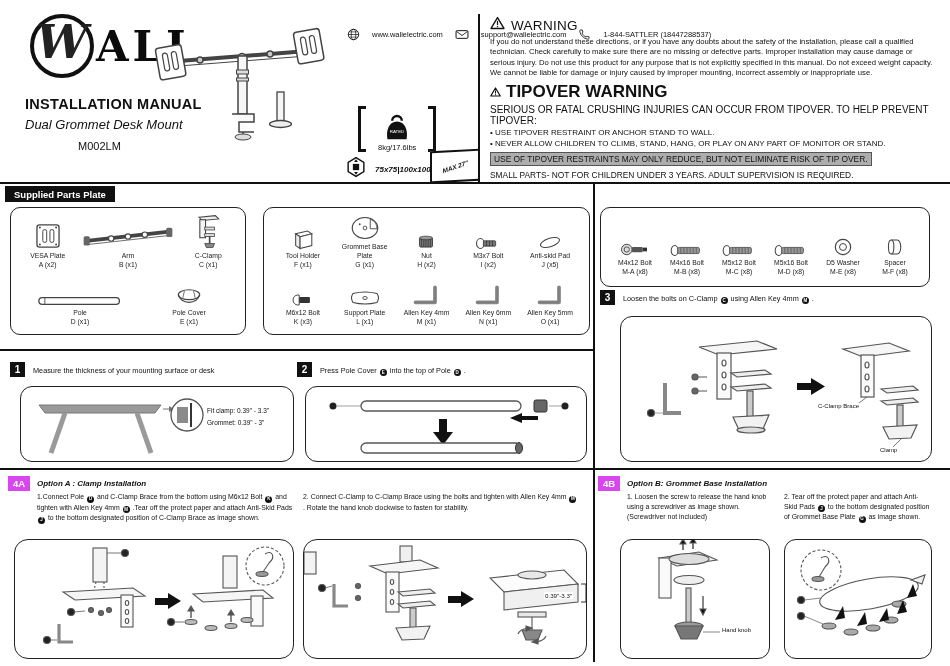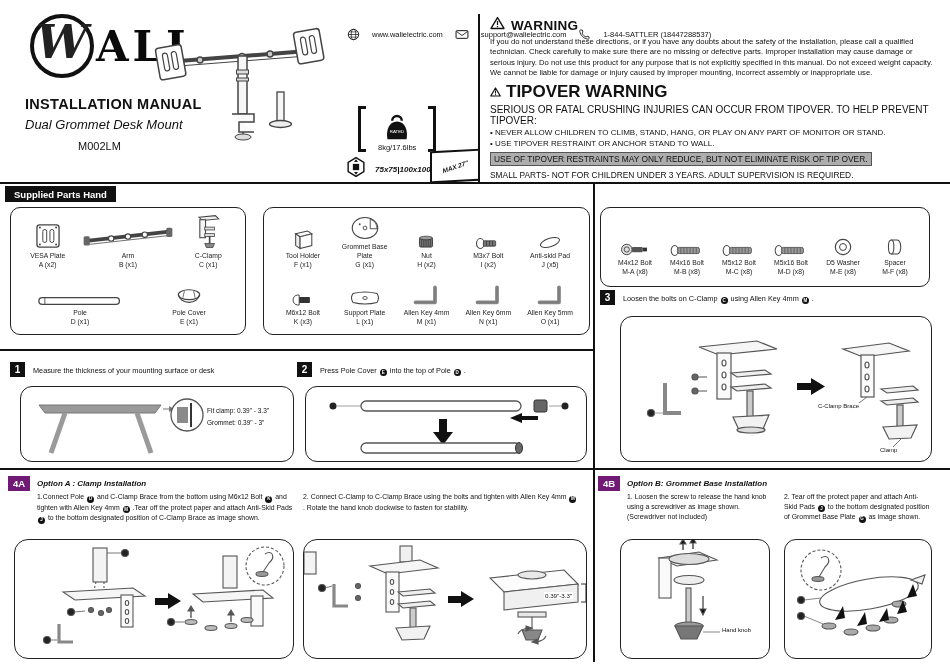--- a/index.html
+++ b/index.html
@@ -34,21 +34,21 @@
   .vline,.hline{position:absolute;background:#111}
   .v1{left:478px;top:14px;width:2px;height:168px}
   .v2{left:593px;top:184px;width:2px;height:478px}
   .h1{left:0;top:182px;width:950px;height:2px}
   .h2{left:0;top:349px;width:594px;height:2px}
   .h3{left:0;top:468px;width:950px;height:2px}
 
   
   .warn{position:absolute;left:490px;top:16px;width:448px}
   .warn-title-row{display:flex;align-items:center;gap:6px}
-  .warn-title{font-size:13.5px;font-weight:bold;letter-spacing:.3px}
+  .warn-title{font-size:13.5px;font-weight:normal;letter-spacing:.3px}
   .warn-body{margin-top:3px;font-size:7.7px;line-height:1.36}
   .tip-title-row{display:flex;align-items:center;gap:5px;margin-top:3px}
   .tip-title{font-size:17px;font-weight:bold}
   .tip-lead{margin-top:2px;font-size:10px}
   .tip-bullet{margin-top:2px;font-size:8px}
   .tip-highlight{display:inline-block;margin-top:4px;font-size:8.4px;background:#adadad;border:1px solid #555;padding:1px 3px}
   .tip-small{margin-top:4px;font-size:8.4px}
 
   
   .parts-label{position:absolute;left:5px;top:186px;background:#111;color:#fff;font-size:9.5px;font-weight:bold;padding:2.5px 9px}
@@ -79,21 +79,21 @@
   .b3{left:620px;top:316px;width:310px;height:144px}
   .dbox svg.fill{position:absolute;left:0;top:0}
   .fit-text{position:absolute;left:186px;top:18px;font-size:6.5px;line-height:1.9}
   .lbl{position:absolute;font-size:6px;color:#111;background:#fff;padding:0 1px;white-space:nowrap}
   .brace{left:196px;top:86px}
   .clampl{left:258px;top:130px}
   .dim{left:240px;top:52px;font-size:6.2px}
   .hand{left:100px;top:87px}
 
   
-  .optnum{position:absolute;width:22px;height:15px;background:#701a75;color:#fff;font-size:9.5px;font-weight:bold;display:flex;align-items:center;justify-content:center}
+  .optnum{position:absolute;width:22px;height:15px;background:#d946ef;color:#fff;font-size:9.5px;font-weight:bold;display:flex;align-items:center;justify-content:center}
   .oa{left:8px;top:476px}.ob{left:598px;top:476px}
   .optheading{position:absolute;font-size:8px;font-weight:bold;font-style:italic}
   .ha{left:37px;top:479px}.hb{left:627px;top:479px}
   .opttext{position:absolute;font-size:6.9px;line-height:1.42}
   .ta1{left:37px;top:492px;width:258px}
   .ta2{left:303px;top:492px;width:278px}
   .tb1{left:627px;top:492px;width:142px}
   .tb2{left:784px;top:492px;width:146px}
   .ba1{left:14px;top:539px;width:278px;height:118px;border-radius:14px}
   .ba2{left:303px;top:539px;width:282px;height:118px;border-radius:14px}
@@ -228,27 +228,27 @@
       <span>
         <svg width="11" height="10" viewBox="0 0 22 20">
             <path d="M11 2 L20.5 18 L1.5 18 Z" fill="none" stroke="#111" stroke-width="2.4" stroke-linejoin="round"></path>
             <rect x="10" y="7" width="2" height="6" fill="#111"></rect>
             <rect x="10" y="14.4" width="2" height="2" fill="#111"></rect>
           </svg>
       </span>
       <span class="tip-title">TIPOVER WARNING</span>
     </div>
     <div class="tip-lead">SERIOUS OR FATAL CRUSHING INJURIES CAN OCCUR FROM TIPOVER. TO HELP PREVENT TIPOVER:</div>
+    <div class="tip-bullet">• USE TIPOVER RESTRAINT OR ANCHOR STAND TO WALL.</div>
     <div class="tip-bullet">• NEVER ALLOW CHILDREN TO CLIMB, STAND, HANG, OR PLAY ON ANY PART OF MONITOR OR STAND.</div>
-    <div class="tip-bullet">• USE TIPOVER RESTRAINT OR ANCHOR STAND TO WALL.</div>
     <div><span class="tip-highlight">USE OF TIPOVER RESTRAINTS MAY ONLY REDUCE, BUT NOT ELIMINATE RISK OF TIP OVER.</span></div>
     <div class="tip-small">SMALL PARTS- NOT FOR CHILDREN UNDER 3 YEARS. ADULT SUPERVISION IS REQUIRED.</div>
   </div>
 
-  <div class="parts-label">Supplied Parts Hand</div>
+  <div class="parts-label">Supplied Parts Plate</div>
   <div class="pbox box-a">
       <div class="pitem">
         <span class="picon">
           <svg width="26" height="28" viewBox="0 0 40 42">
             <rect x="3" y="4" width="34" height="34" rx="4" fill="#fff" stroke="#444" stroke-width="2"></rect>
             <rect x="12" y="11" width="6" height="20" rx="3" fill="none" stroke="#444" stroke-width="1.5"></rect>
             <rect x="23" y="11" width="6" height="20" rx="3" fill="none" stroke="#444" stroke-width="1.5"></rect>
             <circle cx="7.5" cy="8" r="1.5" fill="#444"></circle>
             <circle cx="32.5" cy="8" r="1.5" fill="#444"></circle>
             <circle cx="7.5" cy="34" r="1.5" fill="#444"></circle>

